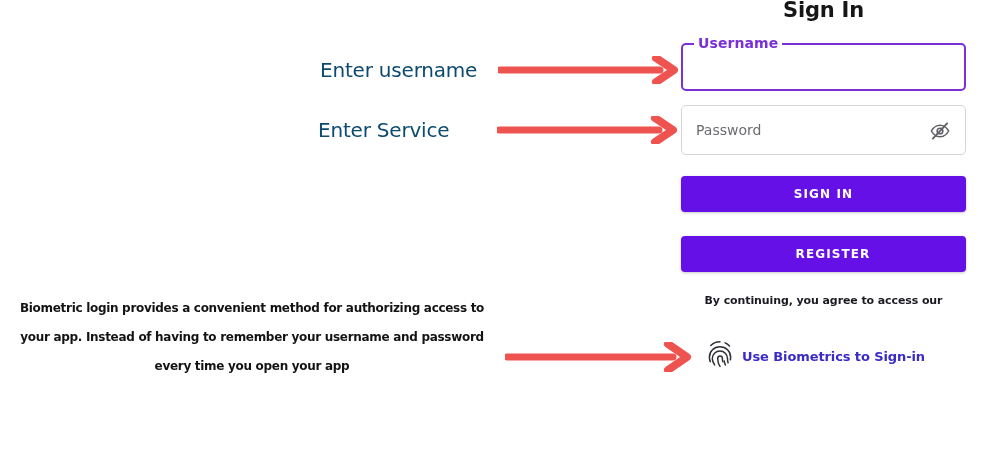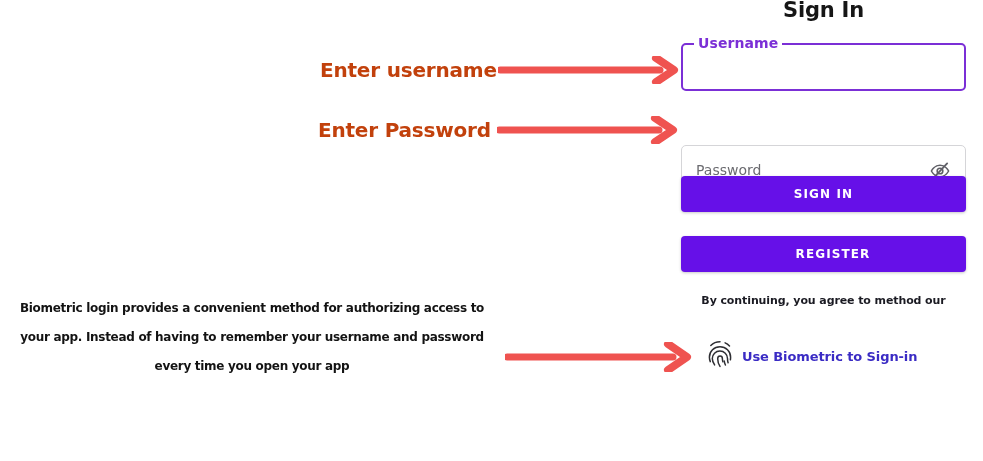--- a/index.html
+++ b/index.html
@@ -13,22 +13,22 @@
     position: relative;
     overflow: hidden;
     font-family: "Liberation Sans", sans-serif;
     -webkit-font-smoothing: antialiased;
   }
 
   
   .annot-label {
     position: absolute;
     font-family: "DejaVu Sans", sans-serif;
-    font-weight: bold;
-    color: #c2410c;
+    font-weight: normal;
+    color: #0c4a6e;
     white-space: nowrap;
     letter-spacing: -0.2px;
   }
   #annot-username-label { left: 320px; top: 58px; font-size: 20px; }
   #annot-password-label { left: 318px; top: 118px; font-size: 20px; }
 
   .annot-paragraph {
     position: absolute;
     left: 8px;
     top: 294px;
@@ -115,21 +115,20 @@
   .field-password {
     position: absolute;
     left: 0;
     top: 105px;
     width: 285px;
     height: 50px;
     box-sizing: border-box;
     border: 1px solid #D5D5D8;
     border-radius: 5px;
     background: #ffffff;
-    margin-top: 40px;
   }
   .field-password input {
     position: absolute;
     left: 14px;
     top: 0;
     width: 215px;
     height: 48px;
     border: none;
     outline: none;
     background: transparent;
@@ -206,21 +205,21 @@
     color: #3A2BC4;
     letter-spacing: -0.1px;
     white-space: nowrap;
   }
 </style>
 </head>
 <body>
 
 <div class="annot-label" id="annot-username-label">Enter username</div>
 
-<div class="annot-label" id="annot-password-label">Enter Password</div>
+<div class="annot-label" id="annot-password-label">Enter Service</div>
 
 <div class="annot-paragraph">Biometric login provides a convenient method for authorizing access to your app. Instead of having to remember your username and password every time you open your app</div>
 
 <svg class="arrow" id="arrow-username" style="left:498px; top:56px;" width="186" height="28" viewBox="0 0 186 28">
   <line x1="2" y1="14" x2="162" y2="14" stroke="#EF5350" stroke-width="7" stroke-linecap="round"></line>
   <polyline points="158,2 176,14 158,26" fill="none" stroke="#EF5350" stroke-width="8" stroke-linecap="round" stroke-linejoin="round"></polyline>
 </svg>
 
 <svg class="arrow" id="arrow-password" style="left:497px; top:116px;" width="186" height="28" viewBox="0 0 186 28">
   <line x1="2" y1="14" x2="162" y2="14" stroke="#EF5350" stroke-width="7" stroke-linecap="round"></line>
@@ -250,30 +249,30 @@
         <line x1="4.2" y1="20.2" x2="19.8" y2="3.8" stroke-width="2"></line>
       </svg>
     </span>
   </div>
 
   <button class="btn" id="btn-signin">SIGN IN</button>
 
   <button class="btn" id="btn-register">REGISTER</button>
 
   <div class="terms">
-    <div>By continuing, you agree to method our</div>
+    <div>By continuing, you agree to access our</div>
   </div>
 
   <div class="biometrics-row">
     <span>
       <svg width="26" height="28" viewBox="0 0 26 28" fill="none" stroke="#2E2E33" stroke-width="1.5" stroke-linecap="round">
         <path d="M13 26.4c-1.5-2.2-2.3-4.7-2.3-7.6 0-1.5 1.1-2.7 2.4-2.7s2.3 1.2 2.3 2.7c0 1.1.2 2.1.5 3"></path>
         <path d="M7.6 24.9c-1.5-2.2-2.3-4.4-2.3-6.4 0-4.1 3.4-7.4 7.6-7.4s7.6 3.3 7.6 7.4c0 1.5.2 2.9.6 4.2"></path>
         <path d="M3.3 21.6c-.6-1.5-.9-2.9-.9-4.4C2.4 11.4 7.1 6.8 13 6.8s10.6 4.6 10.6 10.4c0 .9-.1 1.8-.2 2.6"></path>
         <path d="M13 1.8c-3.6 0-6.9 1.4-9.2 3.7"></path>
         <path d="M22.5 6c-1.2-1.3-2.7-2.4-4.4-3.1"></path>
         <path d="M17.2 20.9c.2 1.5.6 2.8 1.2 4.1"></path>
       </svg>
     </span>
-    <span class="biometrics-label">Use Biometric to Sign-in</span>
+    <span class="biometrics-label">Use Biometrics to Sign-in</span>
   </div>
 
 </div>
 
 </body></html>

